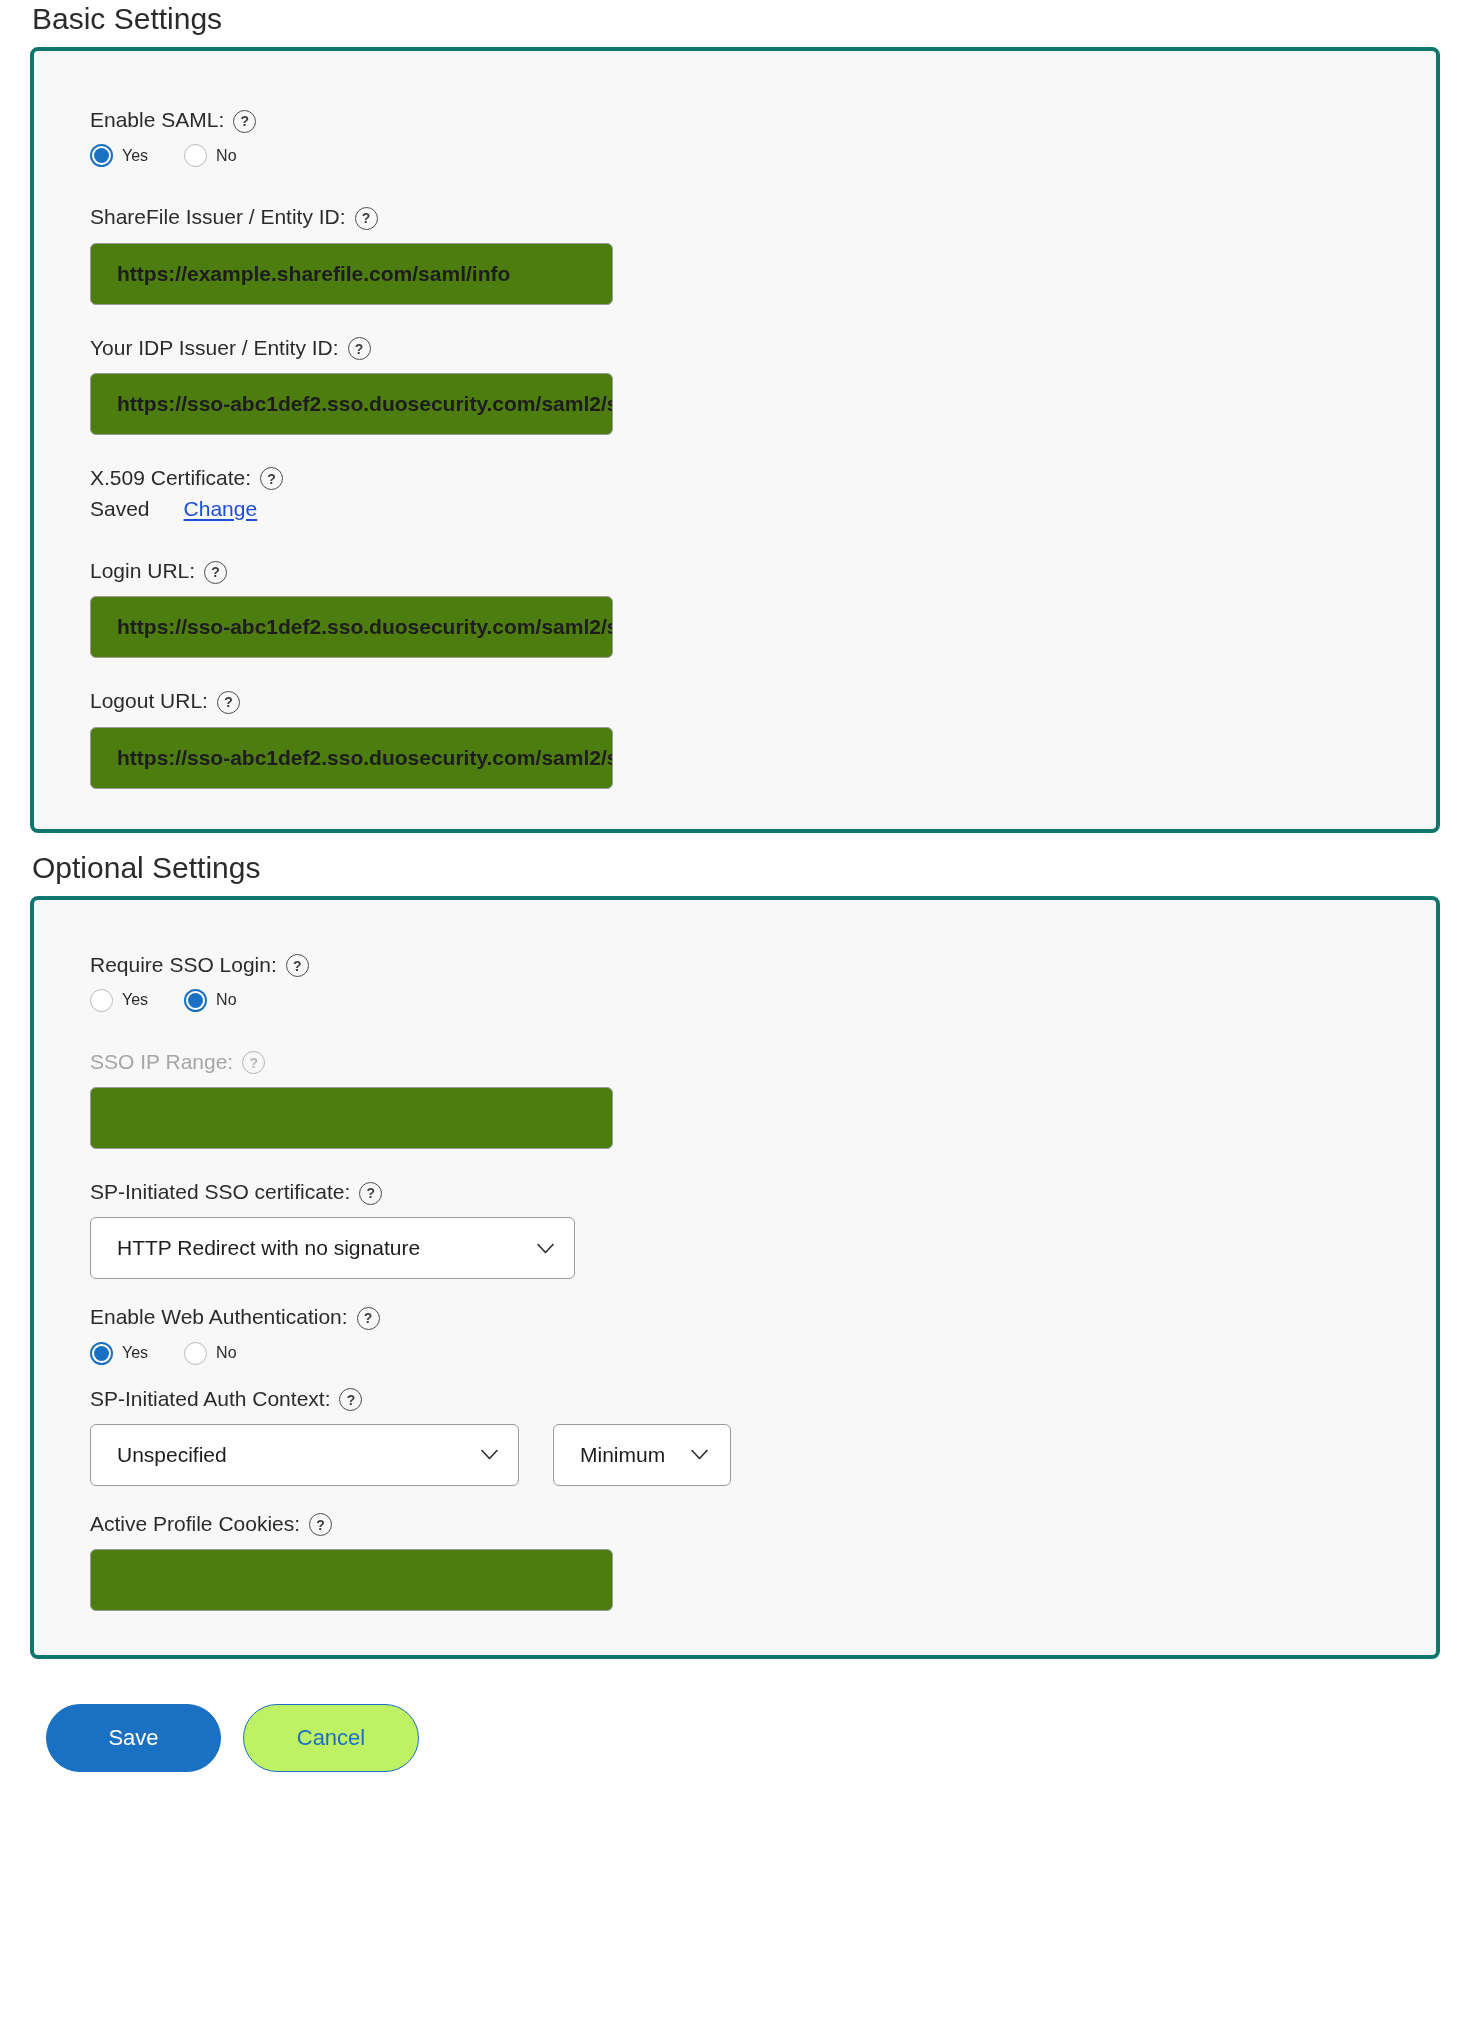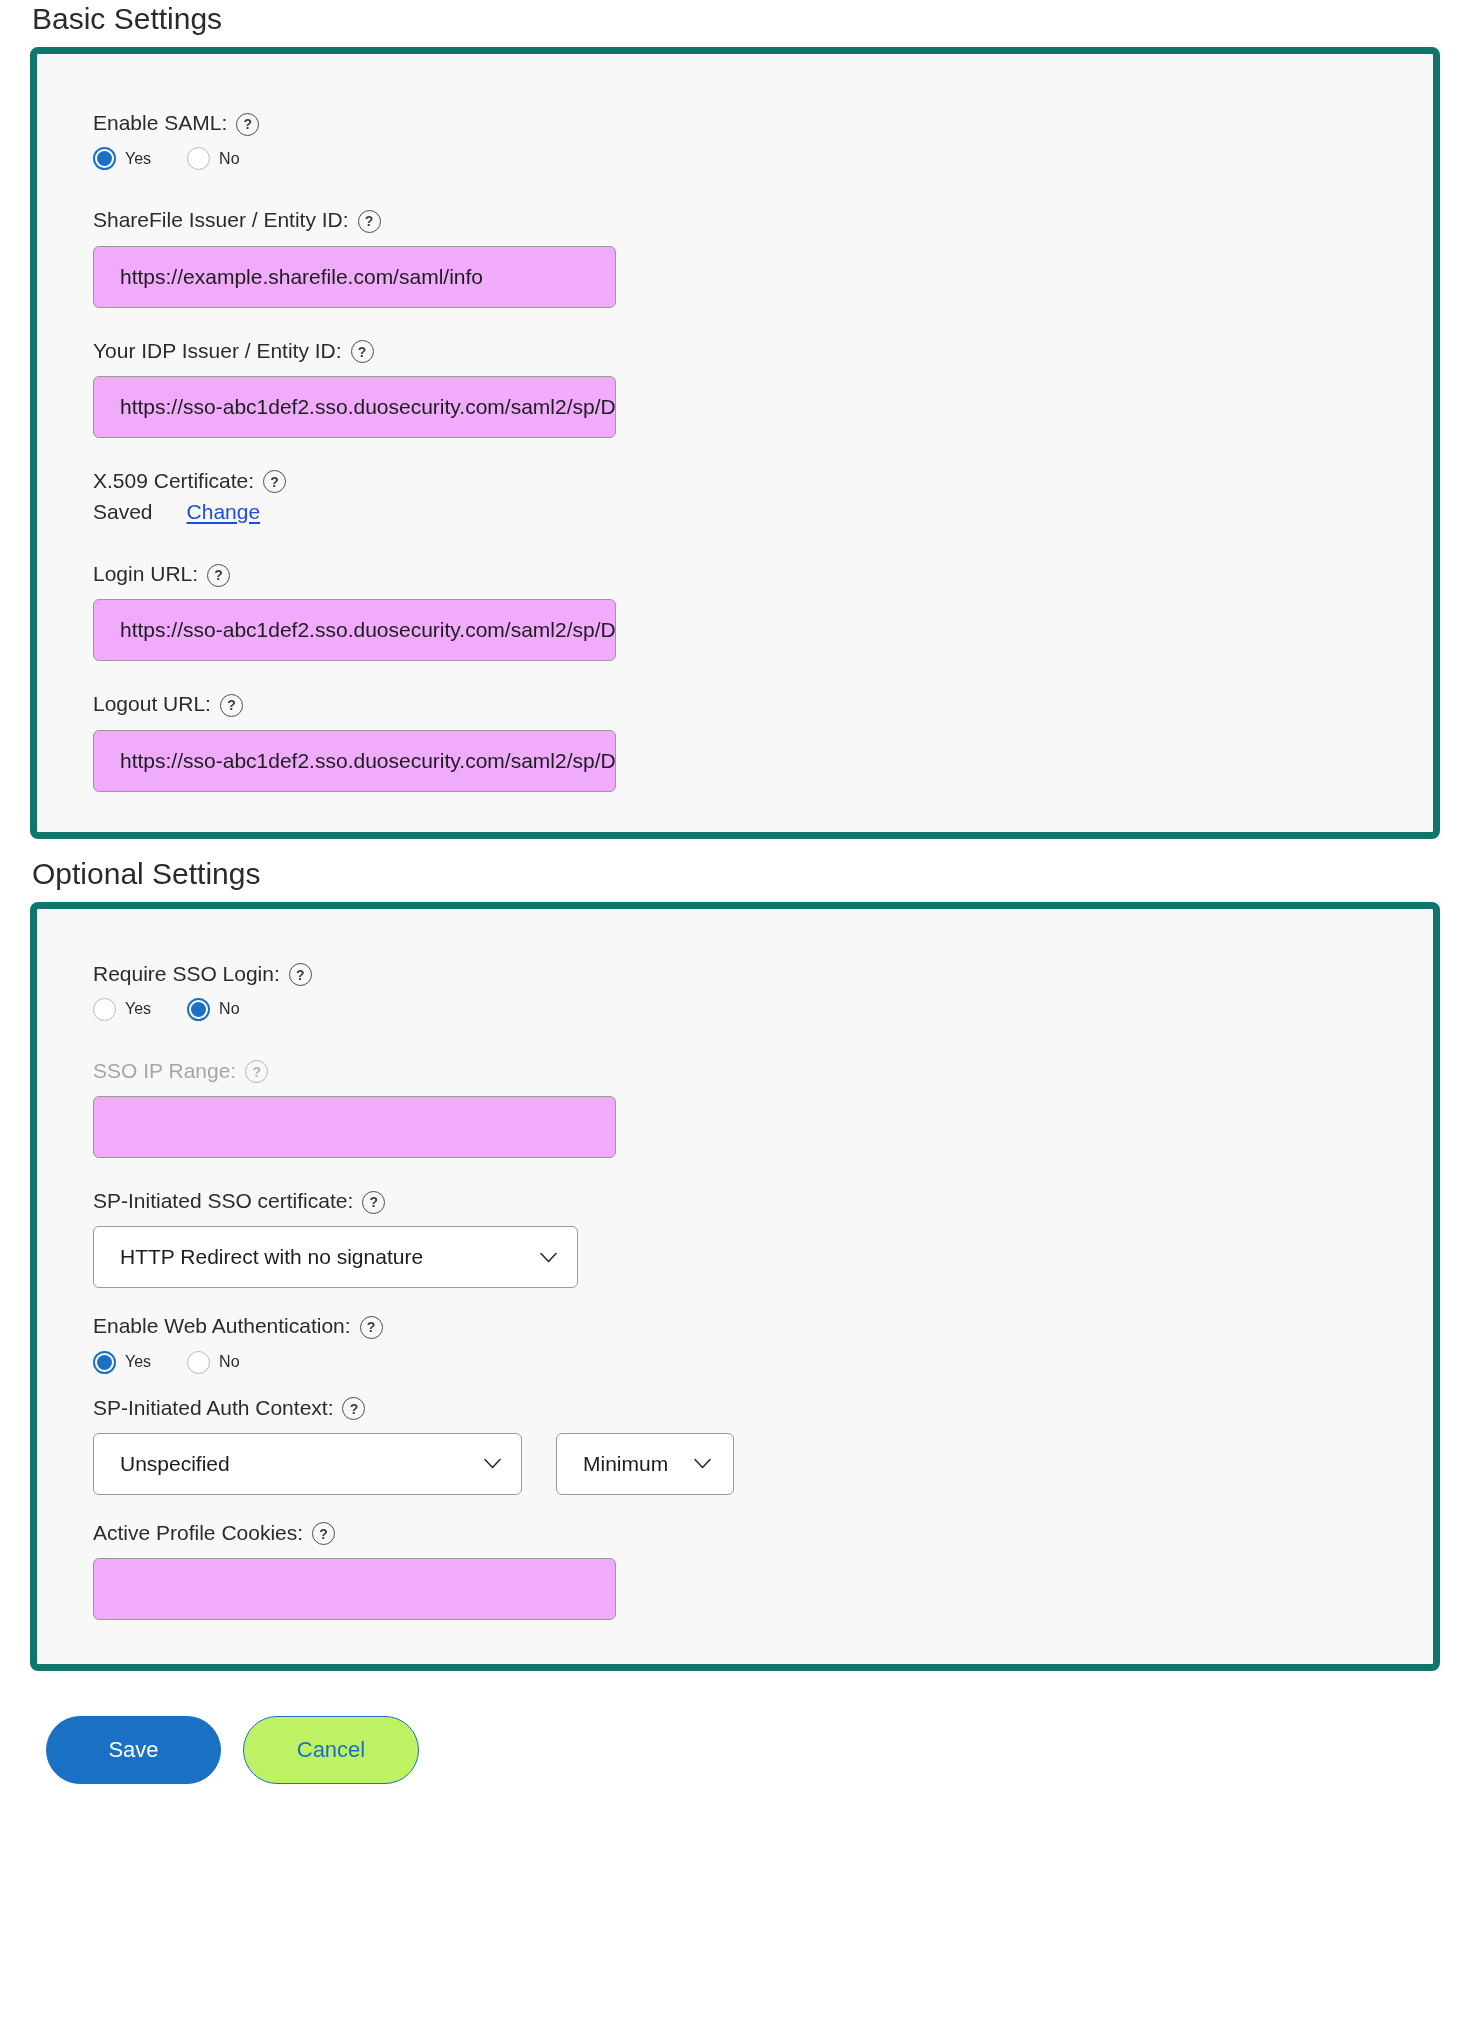--- a/index.html
+++ b/index.html
@@ -30,21 +30,21 @@
     color: #2b2b2b;
     line-height: 1.1;
     margin: 0;
     padding: 0 0 0 2px;
   }
   .title-basic { padding-top: 2px; }
   .title-optional { padding-top: 18px; }
 
   
   .panel {
-    border: 7px solid #0f766e;
+    border: 4px solid #0f766e;
     border-radius: 8px;
     background: #f8f8f8;
     margin-top: 12px;
     padding: 56px 0 40px 56px;
   }
   .panel-optional { padding: 52px 0 44px 56px; }
 
   
   .field { margin-bottom: 0; }
 
@@ -120,31 +120,32 @@
     line-height: 1;
   }
 
   
   .text-input {
     margin-top: 12px;
     width: 523px;
     height: 62px;
     border: 1.5px solid #9a9a9a;
     border-radius: 6px;
-    background: #f0abfc;
+    background: #4d7c0f;
     font-family: "Liberation Sans", sans-serif;
     font-size: 21px;
     color: #1d1d1d;
     padding: 0 6px 0 26px;
     outline: none;
     display: block;
     overflow: hidden;
     white-space: nowrap;
     text-overflow: clip;
     line-height: 59px;
+    font-weight: bold;
   }
 
   
   .saved-row {
     display: flex;
     align-items: flex-start;
     gap: 34px;
     margin-top: 6px;
   }
   .saved-text { font-size: 21px; color: #2b2b2b; }

